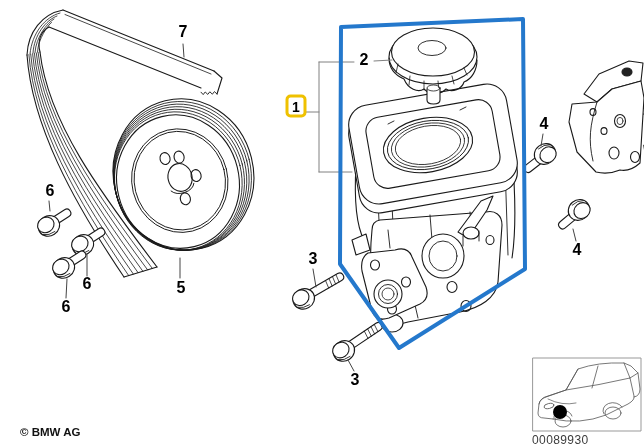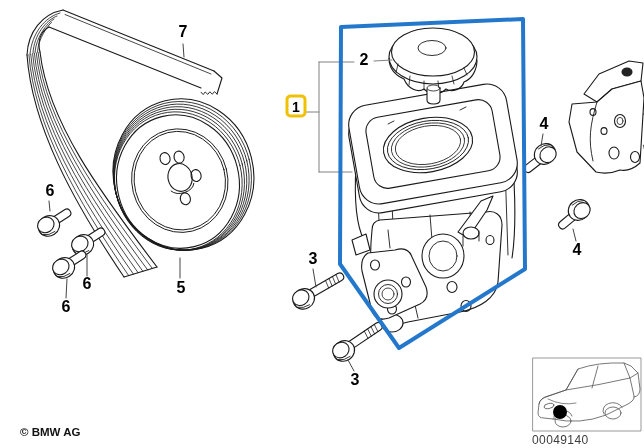--- a/index.html
+++ b/index.html
@@ -225,15 +225,15 @@
 <div class="callout" style="left:355px;top:380px">3</div>
 <div class="callout" style="left:544px;top:124px">4</div>
 <div class="callout" style="left:577px;top:250px">4</div>
 <div class="callout" style="left:181px;top:288px">5</div>
 <div class="callout" style="left:50px;top:191px">6</div>
 <div class="callout" style="left:87px;top:284px">6</div>
 <div class="callout" style="left:66px;top:307px">6</div>
 <div class="callout" style="left:183px;top:32px">7</div>
 
 <div class="copyright">© BMW AG</div>
-<div class="image-number">00049140</div>
+<div class="image-number">00089930</div>
 
 </div>
 
 </body></html>

